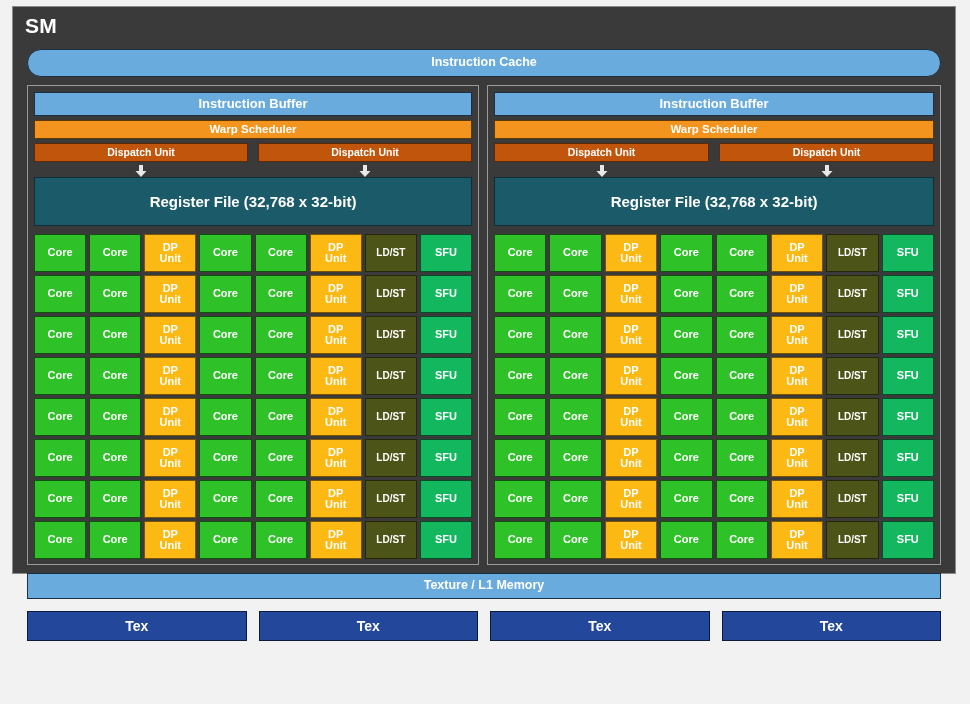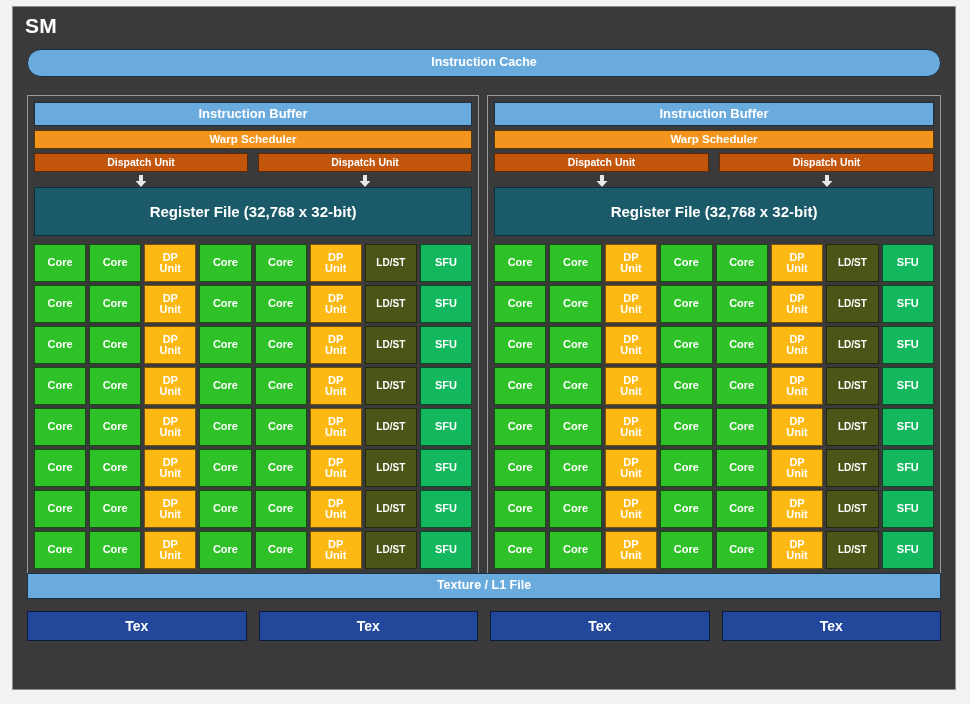--- a/index.html
+++ b/index.html
@@ -17,21 +17,21 @@
     background: #f2f2f2;
     overflow: hidden;
   }
 
   
   .sm-chassis {
     position: absolute;
     left: 12px;
     top: 6px;
     width: 944px;
-    height: 684px;
+    height: 568px;
     background: #3a3a3a;
     border: 1px solid #8a8a8a;
     box-sizing: border-box;
   }
 
   .sm-title {
     position: absolute;
     left: 12px;
     top: 8px;
     font-size: 21px;
@@ -102,21 +102,20 @@
     border: 1px solid #1d2f42;
     font-size: 12.5px;
   }
 
   
   .partition {
     position: absolute;
     box-sizing: border-box;
     background: #3a3a3a;
     border: 1px solid #9a9a9a;
-    margin-top: 10px;
   }
 
   
   .unit {
     position: absolute;
     box-sizing: border-box;
     display: flex;
     flex-direction: column;
     align-items: center;
     justify-content: center;
@@ -608,21 +607,21 @@
           </div>
           <div class="unit unit-ldst" style="left:338.25px; top:435px; width:52.375px; height:38px;">
             <span>LD/ST</span>
           </div>
           <div class="unit unit-sfu" style="left:393.625px; top:435px; width:52.375px; height:38px;">
             <span>SFU</span>
           </div>
         </div>
       </div>
 
-    <div class="bar bar-texl1" style="left:14px; top:566px; width:914px; height:26px;">Texture / L1 File</div>
+    <div class="bar bar-texl1" style="left:14px; top:566px; width:914px; height:26px;">Texture / L1 Memory</div>
 
     <div id="tex-row">
         <div class="bar bar-tex" style="left:14px; top:604px; width:219.5px; height:30px;">
           <span>Tex</span>
         </div>
         <div class="bar bar-tex" style="left:245.5px; top:604px; width:219.5px; height:30px;">
           <span>Tex</span>
         </div>
         <div class="bar bar-tex" style="left:477px; top:604px; width:219.5px; height:30px;">
           <span>Tex</span>

